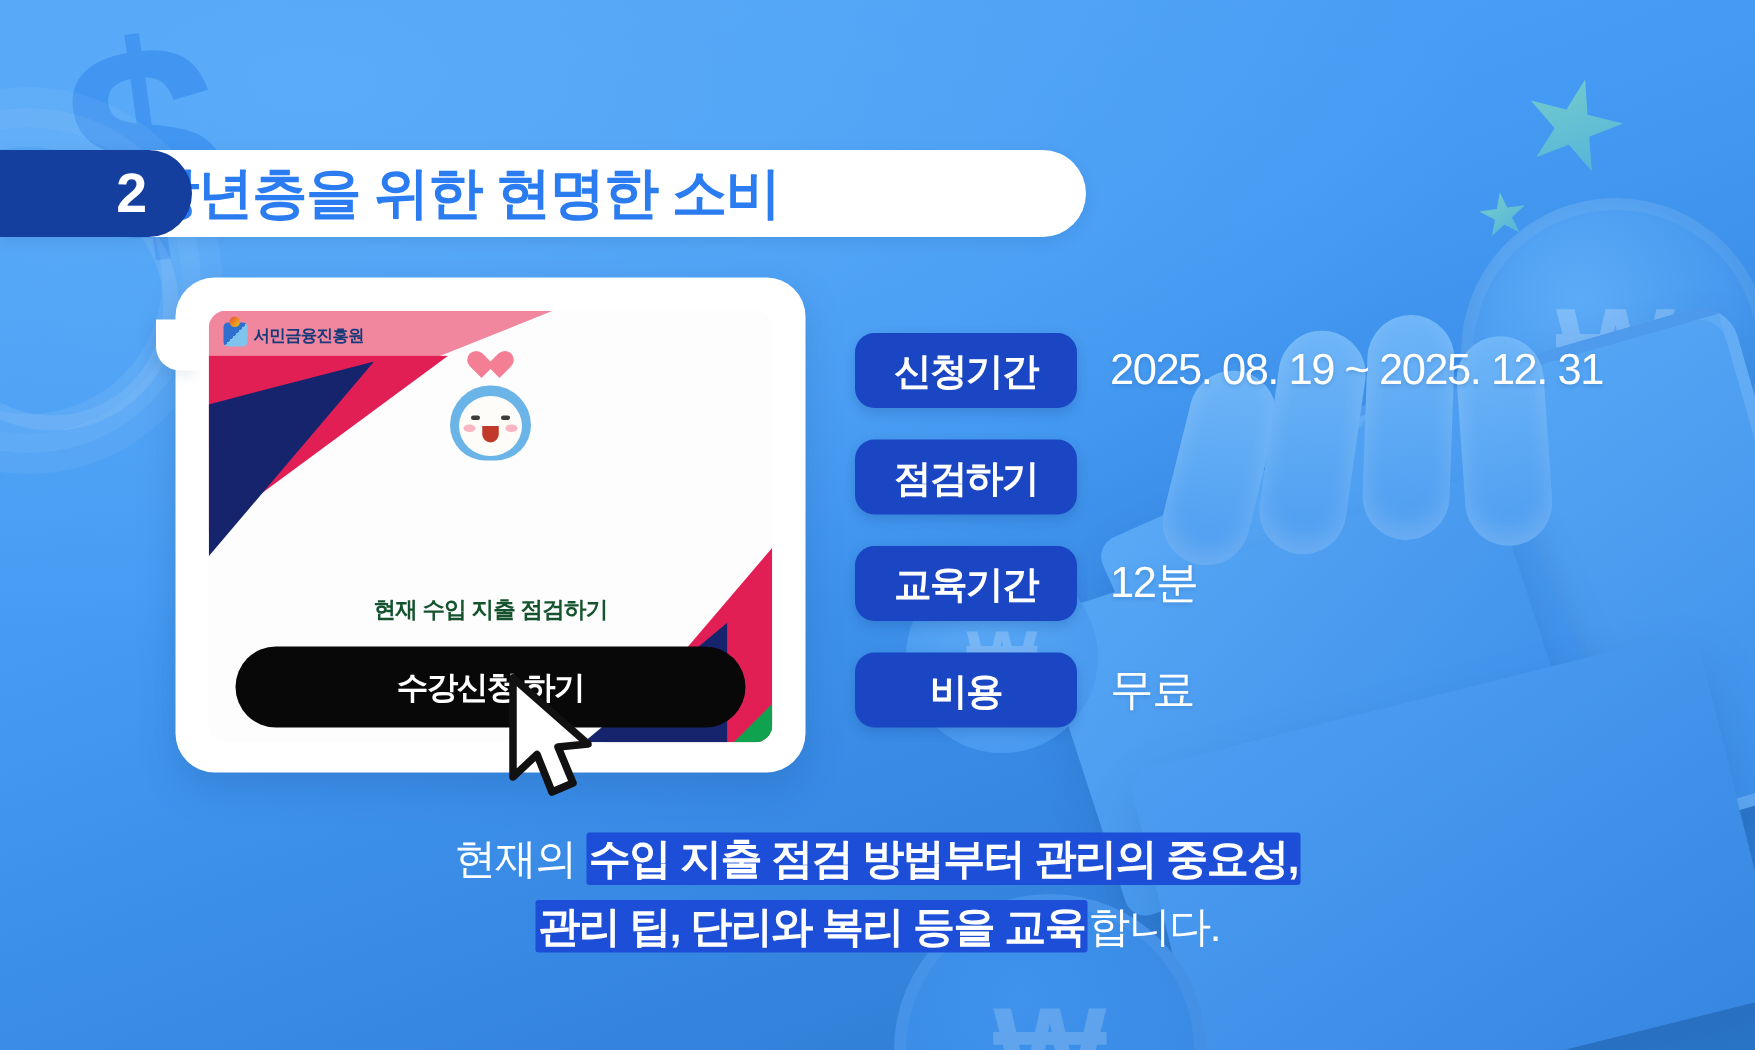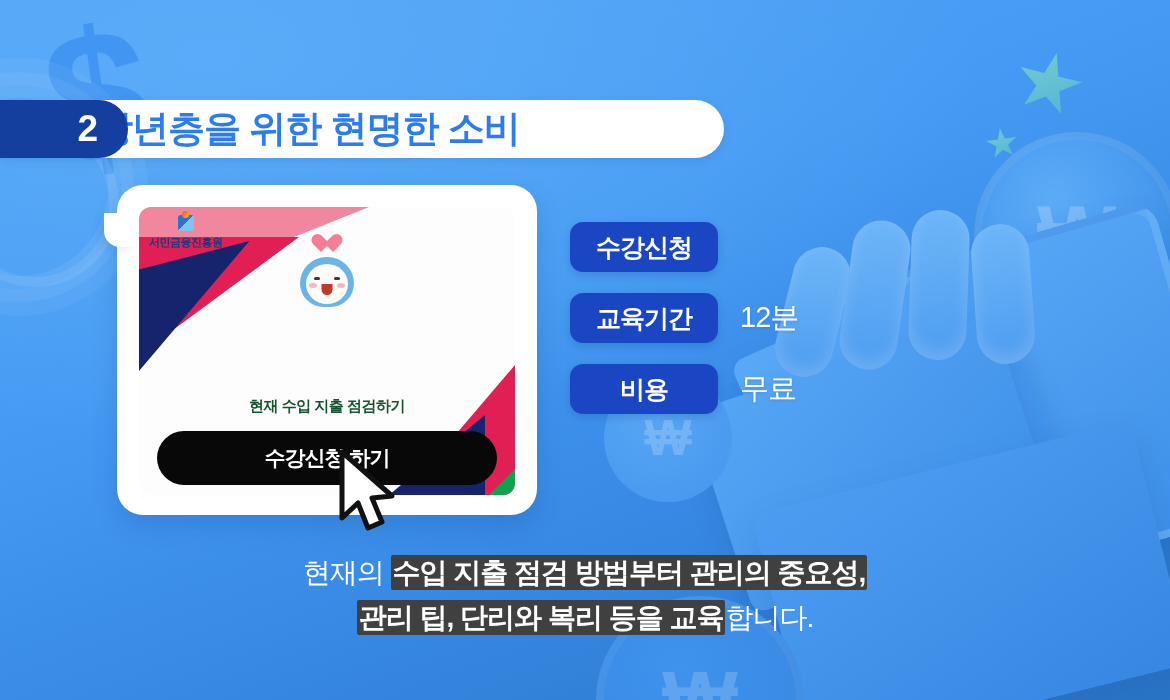--- a/index.html
+++ b/index.html
@@ -175,21 +175,20 @@
     position:absolute; right:30px; bottom:0; width:96px; height:80px;
     background:#16246e; clip-path:polygon(100% 0, 100% 100%, 0 100%);
   }
   .thumb-br3 {
     position:absolute; right:0; bottom:0; width:26px; height:26px;
     background:#0fa34f; clip-path:polygon(100% 0, 100% 100%, 0 100%);
   }
   .logo {
     position:absolute; left:10px; top:8px; display:flex; align-items:center; gap:4px;
     z-index:4;
-    flex-direction:column;
   }
   .logo-mark {
     width:16px; height:16px; border-radius:3px;
     background:linear-gradient(135deg,#2f6fd0 50%,#7fc4ee 50%);
     position:relative;
   }
   .logo-mark::after{
     content:""; position:absolute; left:4px; top:-4px;
     width:7px;height:7px;border-radius:50%;
     background:linear-gradient(135deg,#e74c3c,#f1c40f);
@@ -253,21 +252,21 @@
     white-space:nowrap; text-shadow:0 1px 3px rgba(10,50,110,.18);
   }
 
   
   .caption {
     position:absolute; left:0; right:0; top:550px; text-align:center;
     color:#fff; font-size:28px; letter-spacing:-1px; line-height:1.62;
   }
   .caption .line { display:block; }
   .hl {
-    background:#404040; color:#fff; font-weight:bold;
+    background:#1d4ed8; color:#fff; font-weight:bold;
     padding:2px 2px; border-radius:2px; box-decoration-break:clone;
   }
 </style>
 </head>
 <body>
 
 <div class="bg"></div>
 <div class="bg-deco">
   <div class="dollar">$</div>
   <div class="coin-left"></div>
@@ -334,21 +333,25 @@
     <div class="thumb-btn">수강신청 하기</div>
   </div>
 </div>
 
 <svg class="cursor" width="66" height="86" viewBox="0 0 66 86">
   <path d="M8 4 L8 70 L24 55 L34 80 L48 74 L38 50 L58 48 Z" fill="#ffffff" stroke="#111111" stroke-width="5" stroke-linejoin="round"></path>
 </svg>
 
 <div class="info">
   <div class="info-row">
-    <div class="info-label">수강신청</div>
+    <div class="info-label">신청기간</div>
+    <div class="info-value">2025. 08. 19 ~ 2025. 12. 31</div>
+  </div>
+  <div class="info-row">
+    <div class="info-label">점검하기</div>
   </div>
   <div class="info-row">
     <div class="info-label">교육기간</div>
     <div class="info-value">12분</div>
   </div>
   <div class="info-row">
     <div class="info-label">비용</div>
     <div class="info-value">무료</div>
   </div>
 </div>

